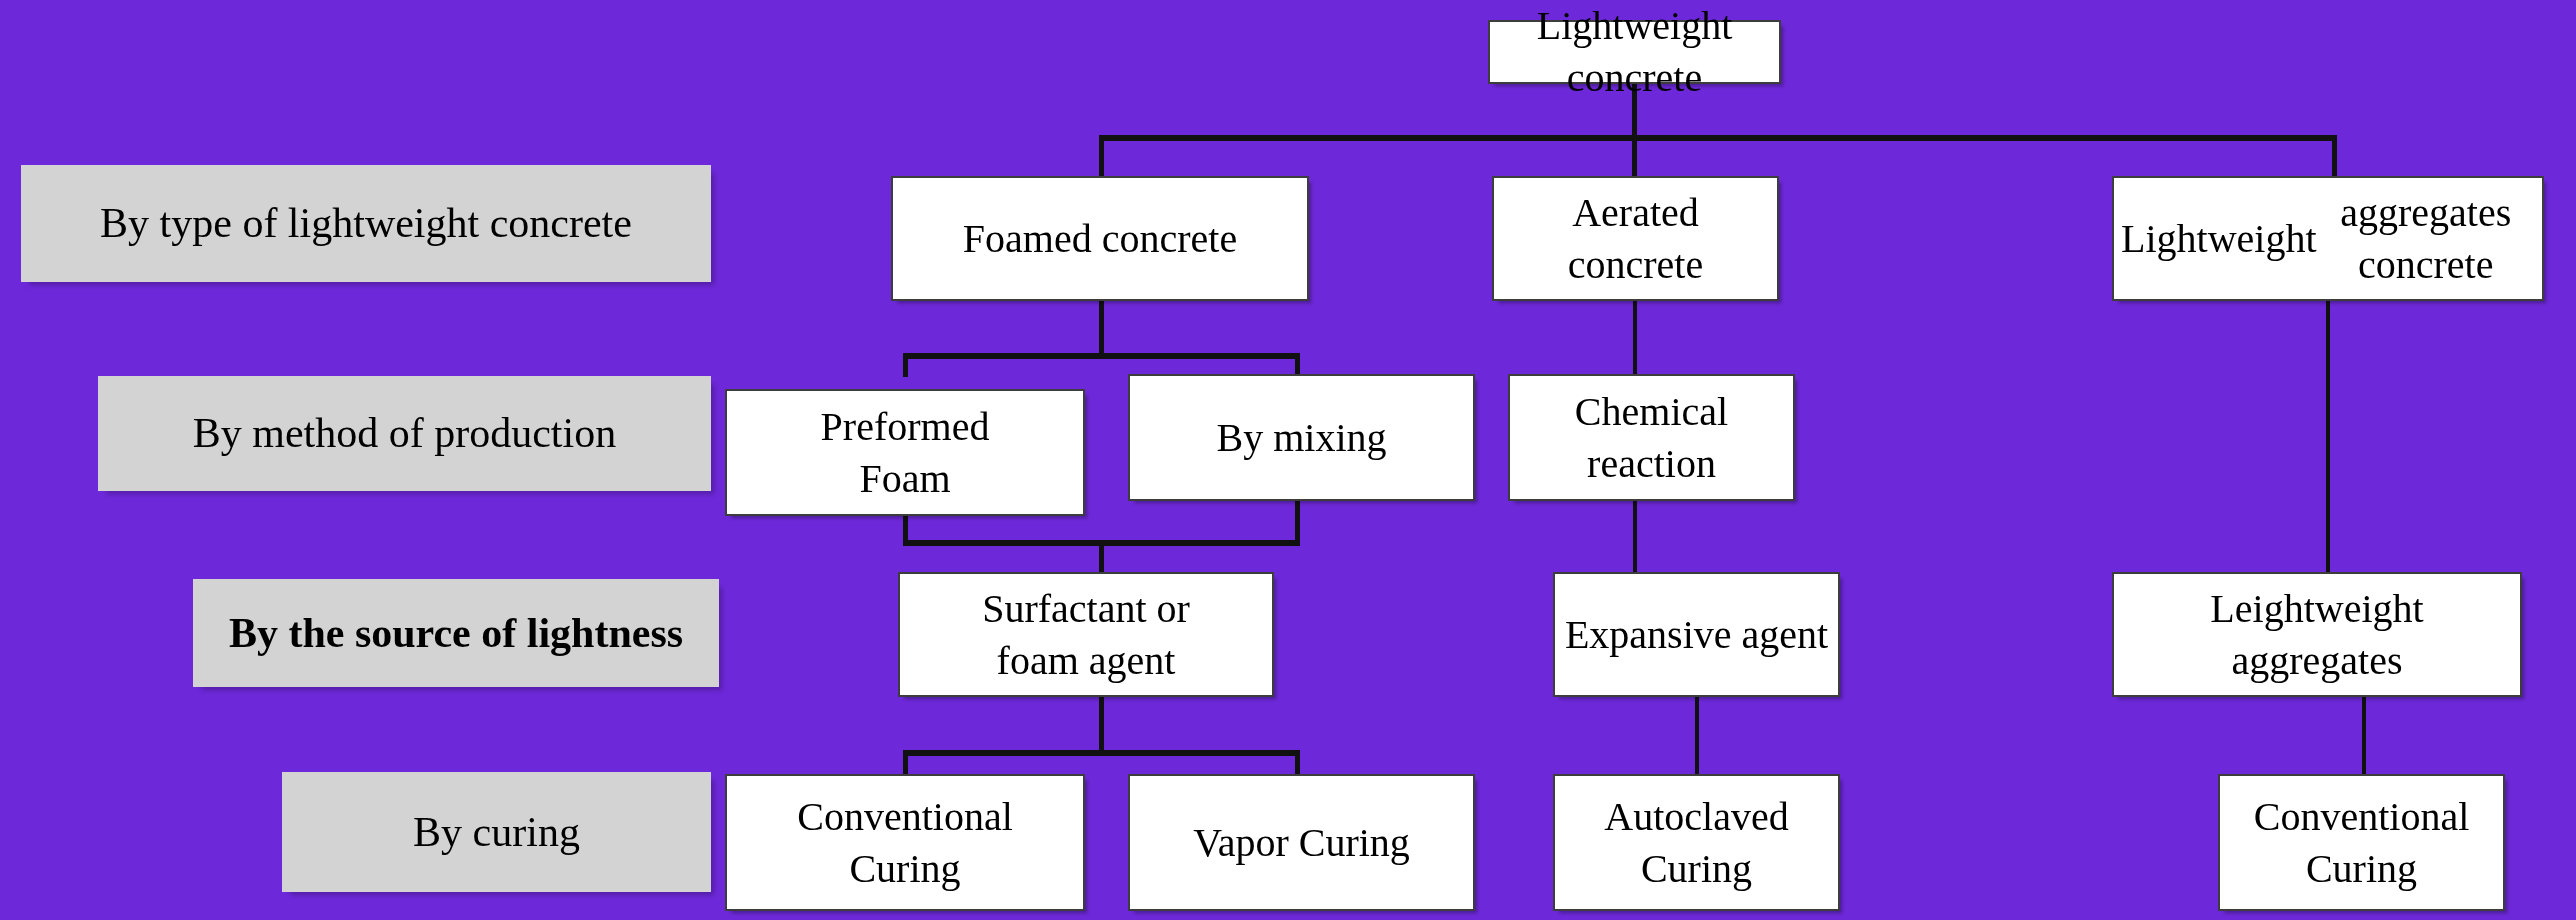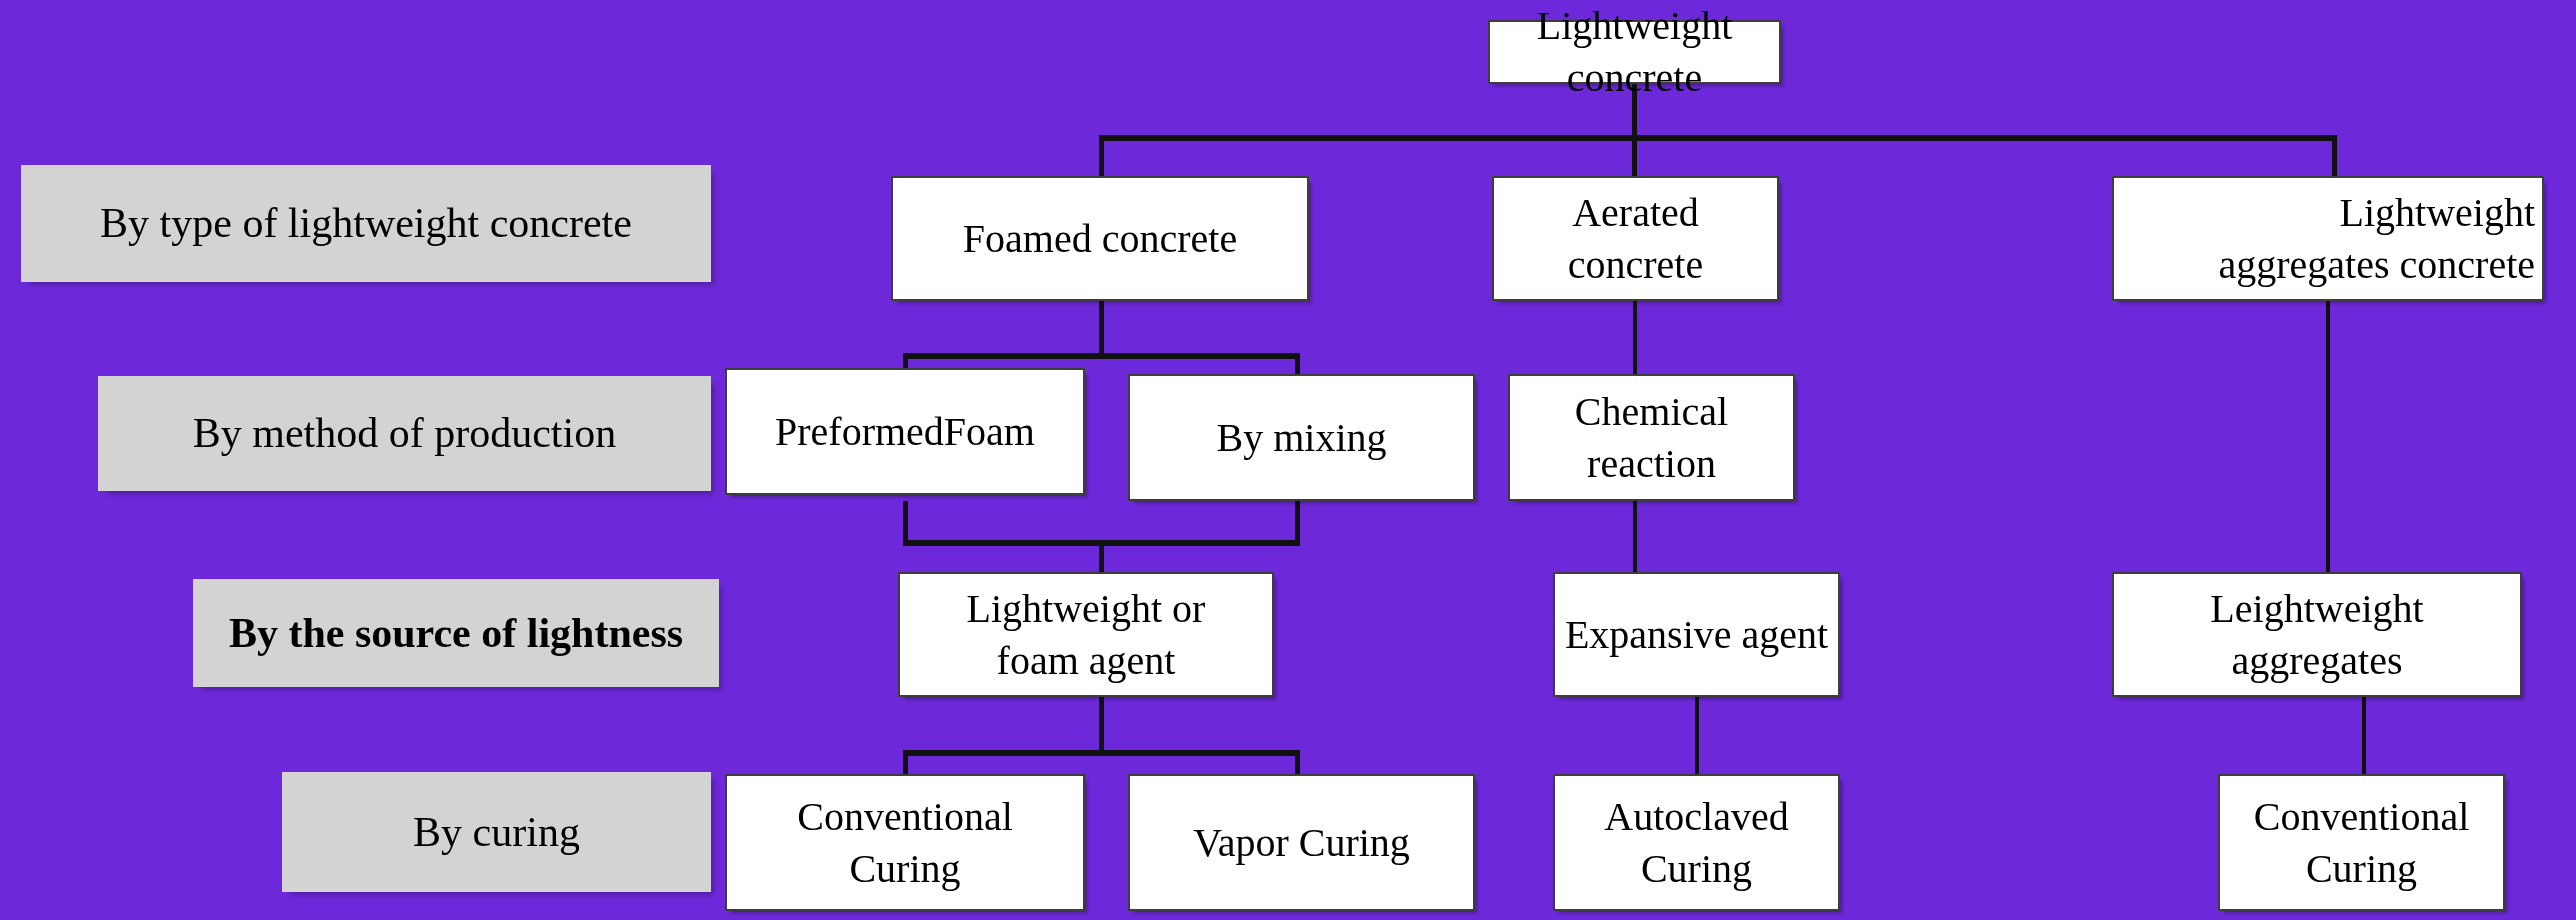--- a/index.html
+++ b/index.html
@@ -81,56 +81,56 @@
   <div class="conn v" style="left:2332px; top:135px; height:43px;"></div>
 
   <div class="node" style="left:891px; top:176px; width:418px; height:125px;">
     <span class="txt">Foamed concrete</span>
   </div>
 
   <div class="node" style="left:1492px; top:176px; width:287px; height:125px;">
     <span class="txt">Aerated concrete</span>
   </div>
 
-  <div class="node" style="left:2112px; top:176px; width:432px; height:125px; flex-direction:column;align-items:flex-end;">
+  <div class="node" style="left:2112px; top:176px; width:432px; height:125px; flex-direction:row;">
     <span class="txt">Lightweight</span>
     <span class="txt">aggregates concrete</span>
   </div>
 
   <div class="conn v" style="left:1099px; top:300px; height:57px;"></div>
   <div class="conn h" style="left:903px; top:353px; width:397px; height:5.6px;"></div>
   <div class="conn v" style="left:903px; top:353px; height:24px;"></div>
   <div class="conn v" style="left:1295px; top:353px; height:24px;"></div>
 
   <div class="conn thin v" style="left:1633px; top:300px; height:77px;"></div>
 
   <div class="conn thin v" style="left:2326px; top:300px; height:273px;"></div>
 
-  <div class="node" style="left:725px; top:368px; width:360px; height:127px; flex-direction:row;">
+  <div class="node" style="left:725px; top:389px; width:360px; height:127px; flex-direction:column;">
     <span class="txt">Preformed</span>
     <span class="txt">Foam</span>
   </div>
 
   <div class="node" style="left:1128px; top:374px; width:347px; height:127px;">
     <span class="txt">By mixing</span>
   </div>
 
   <div class="node" style="left:1508px; top:374px; width:287px; height:127px;">
     <span class="txt">Chemical reaction</span>
   </div>
 
   <div class="conn v" style="left:903px; top:501px; height:43px;"></div>
   <div class="conn v" style="left:1295px; top:501px; height:43px;"></div>
   <div class="conn h" style="left:903px; top:540px; width:397px; height:5.6px;"></div>
   <div class="conn v" style="left:1099px; top:540px; height:33px;"></div>
 
   <div class="conn thin v" style="left:1633px; top:501px; height:73px;"></div>
 
   <div class="node" style="left:898px; top:572px; width:376px; height:125px; flex-direction:column;">
-    <span class="txt">Lightweight or</span>
+    <span class="txt">Surfactant or</span>
     <span class="txt">foam agent</span>
   </div>
 
   <div class="node" style="left:1553px; top:572px; width:287px; height:125px;">
     <span class="txt">Expansive agent</span>
   </div>
 
   <div class="node" style="left:2112px; top:572px; width:410px; height:125px; flex-direction:column;">
     <span class="txt">Leightweight</span>
     <span class="txt">aggregates</span>

